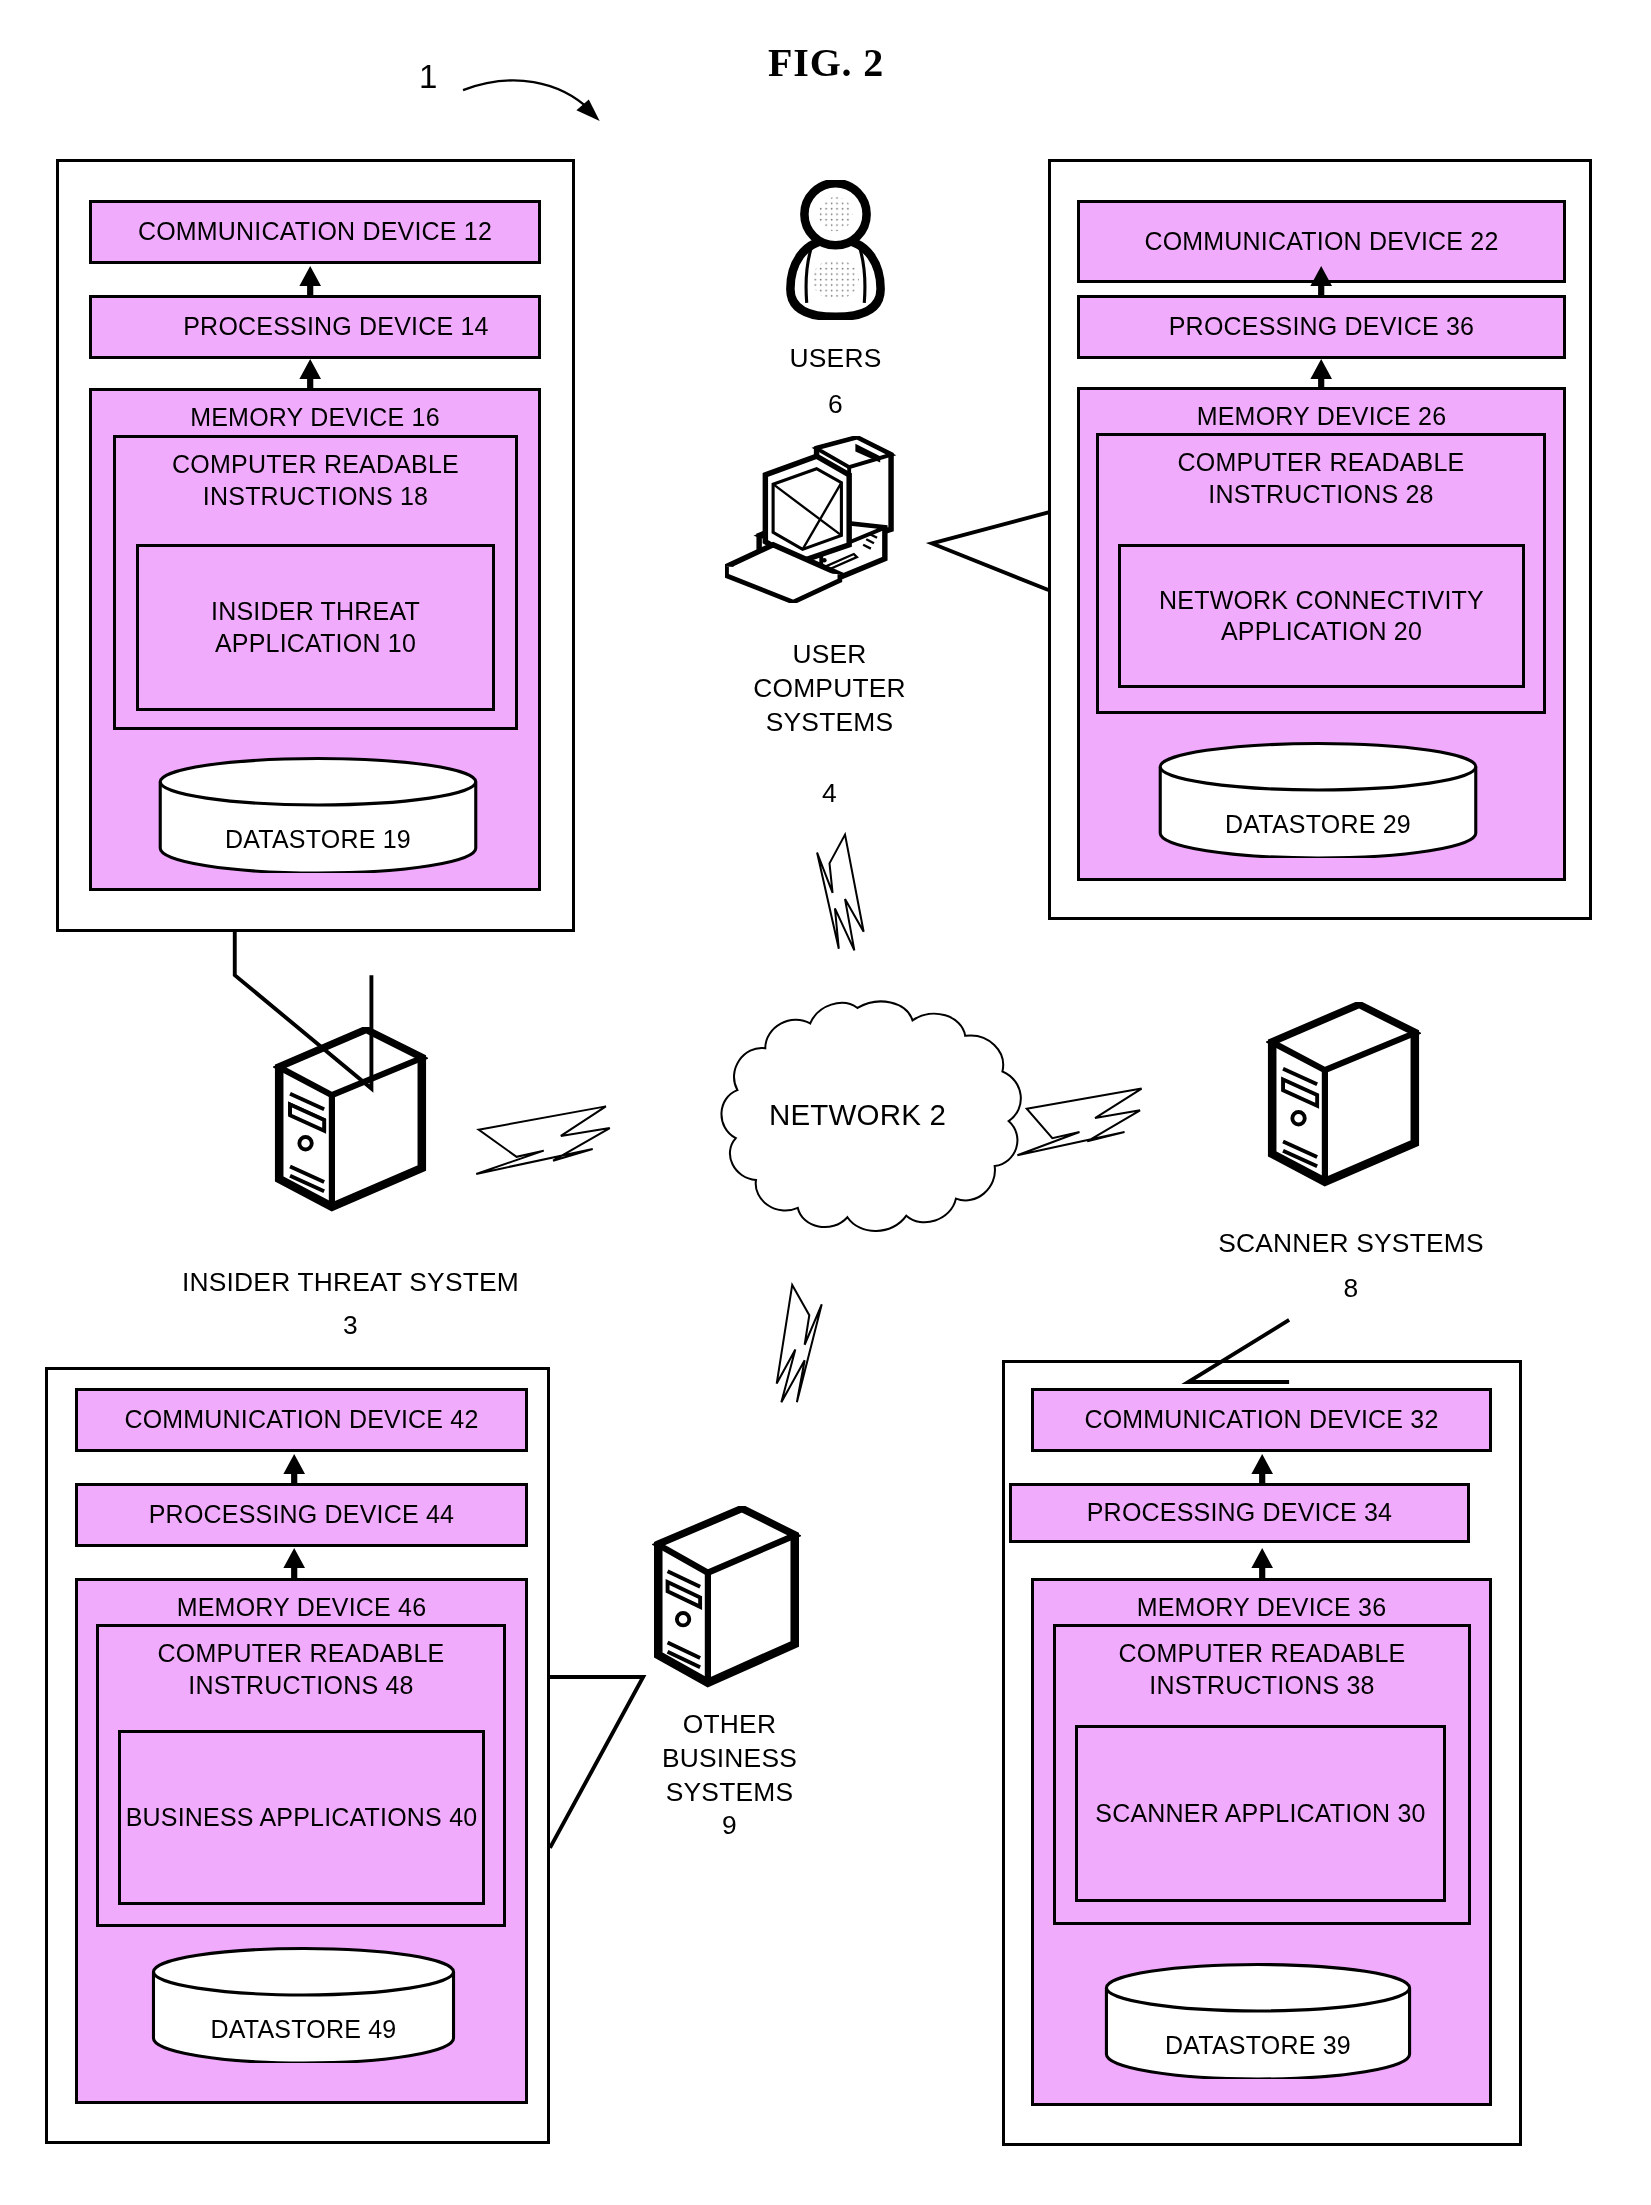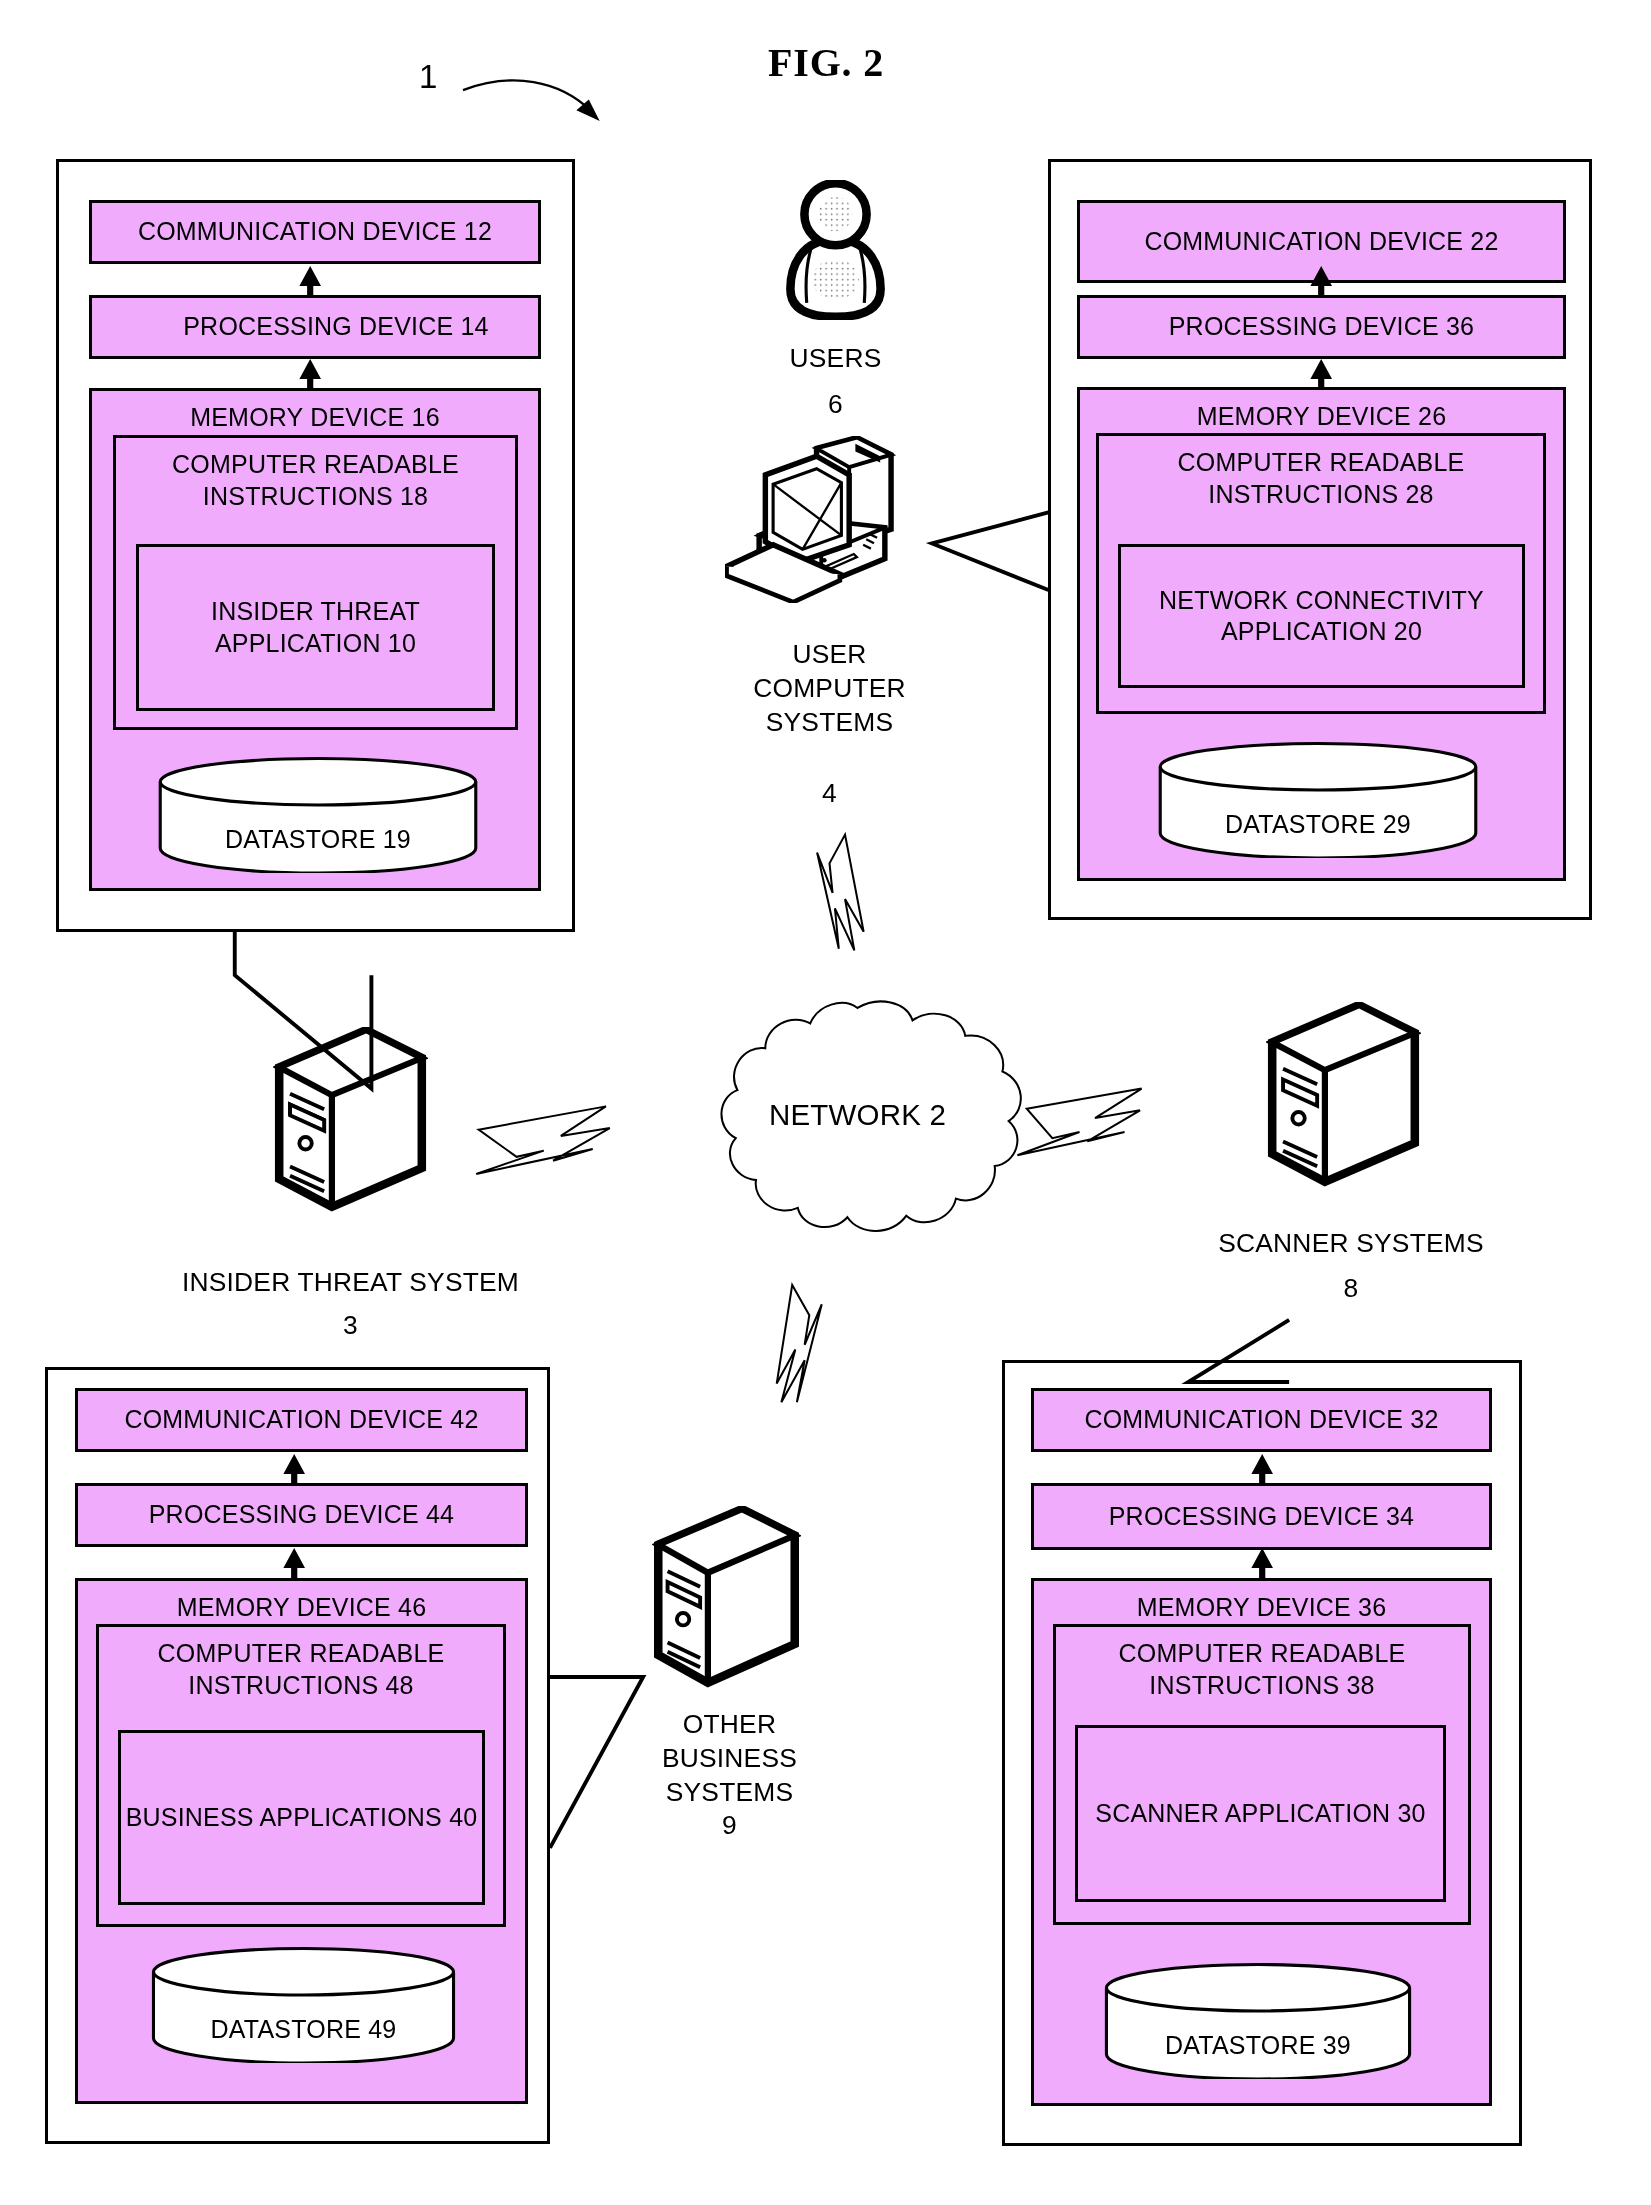--- a/index.html
+++ b/index.html
@@ -325,21 +325,21 @@
   <div class="abs outer-box" style="left:1002px; top:1360px; width:520px; height:786px;"></div>
 
   <div class="abs rect" style="left:1031px; top:1388px; width:461px; height:64px;">COMMUNICATION DEVICE 32</div>
 
   <div class="abs vert-arrow" style="left:1249px; top:1454px; width:26.4px; height:51px;">
     <svg width="26.4" height="51" viewBox="0 0 34 66">
       <polygon points="17,0 31,26 21,26 21,40 31,40 17,66 3,40 13,40 13,26 3,26" fill="#000"></polygon>
     </svg>
   </div>
 
-  <div class="abs rect" style="left:1031px; top:1483px; width:461px; height:67px;">PROCESSING DEVICE 34</div>
+  <div class="abs rect" style="left:1009px; top:1483px; width:461px; height:60px;">PROCESSING DEVICE 34</div>
 
   <div class="abs vert-arrow" style="left:1249px; top:1548px; width:26.4px; height:51px;">
     <svg width="26.4" height="51" viewBox="0 0 34 66">
       <polygon points="17,0 31,26 21,26 21,40 31,40 17,66 3,40 13,40 13,26 3,26" fill="#000"></polygon>
     </svg>
   </div>
 
   <div class="abs rect top-align" style="left:1031px; top:1578px; width:461px; height:528px;">MEMORY DEVICE 36</div>
 
   <div class="abs rect top-align" style="left:1053px; top:1624px; width:418px; height:301px;">COMPUTER READABLE

